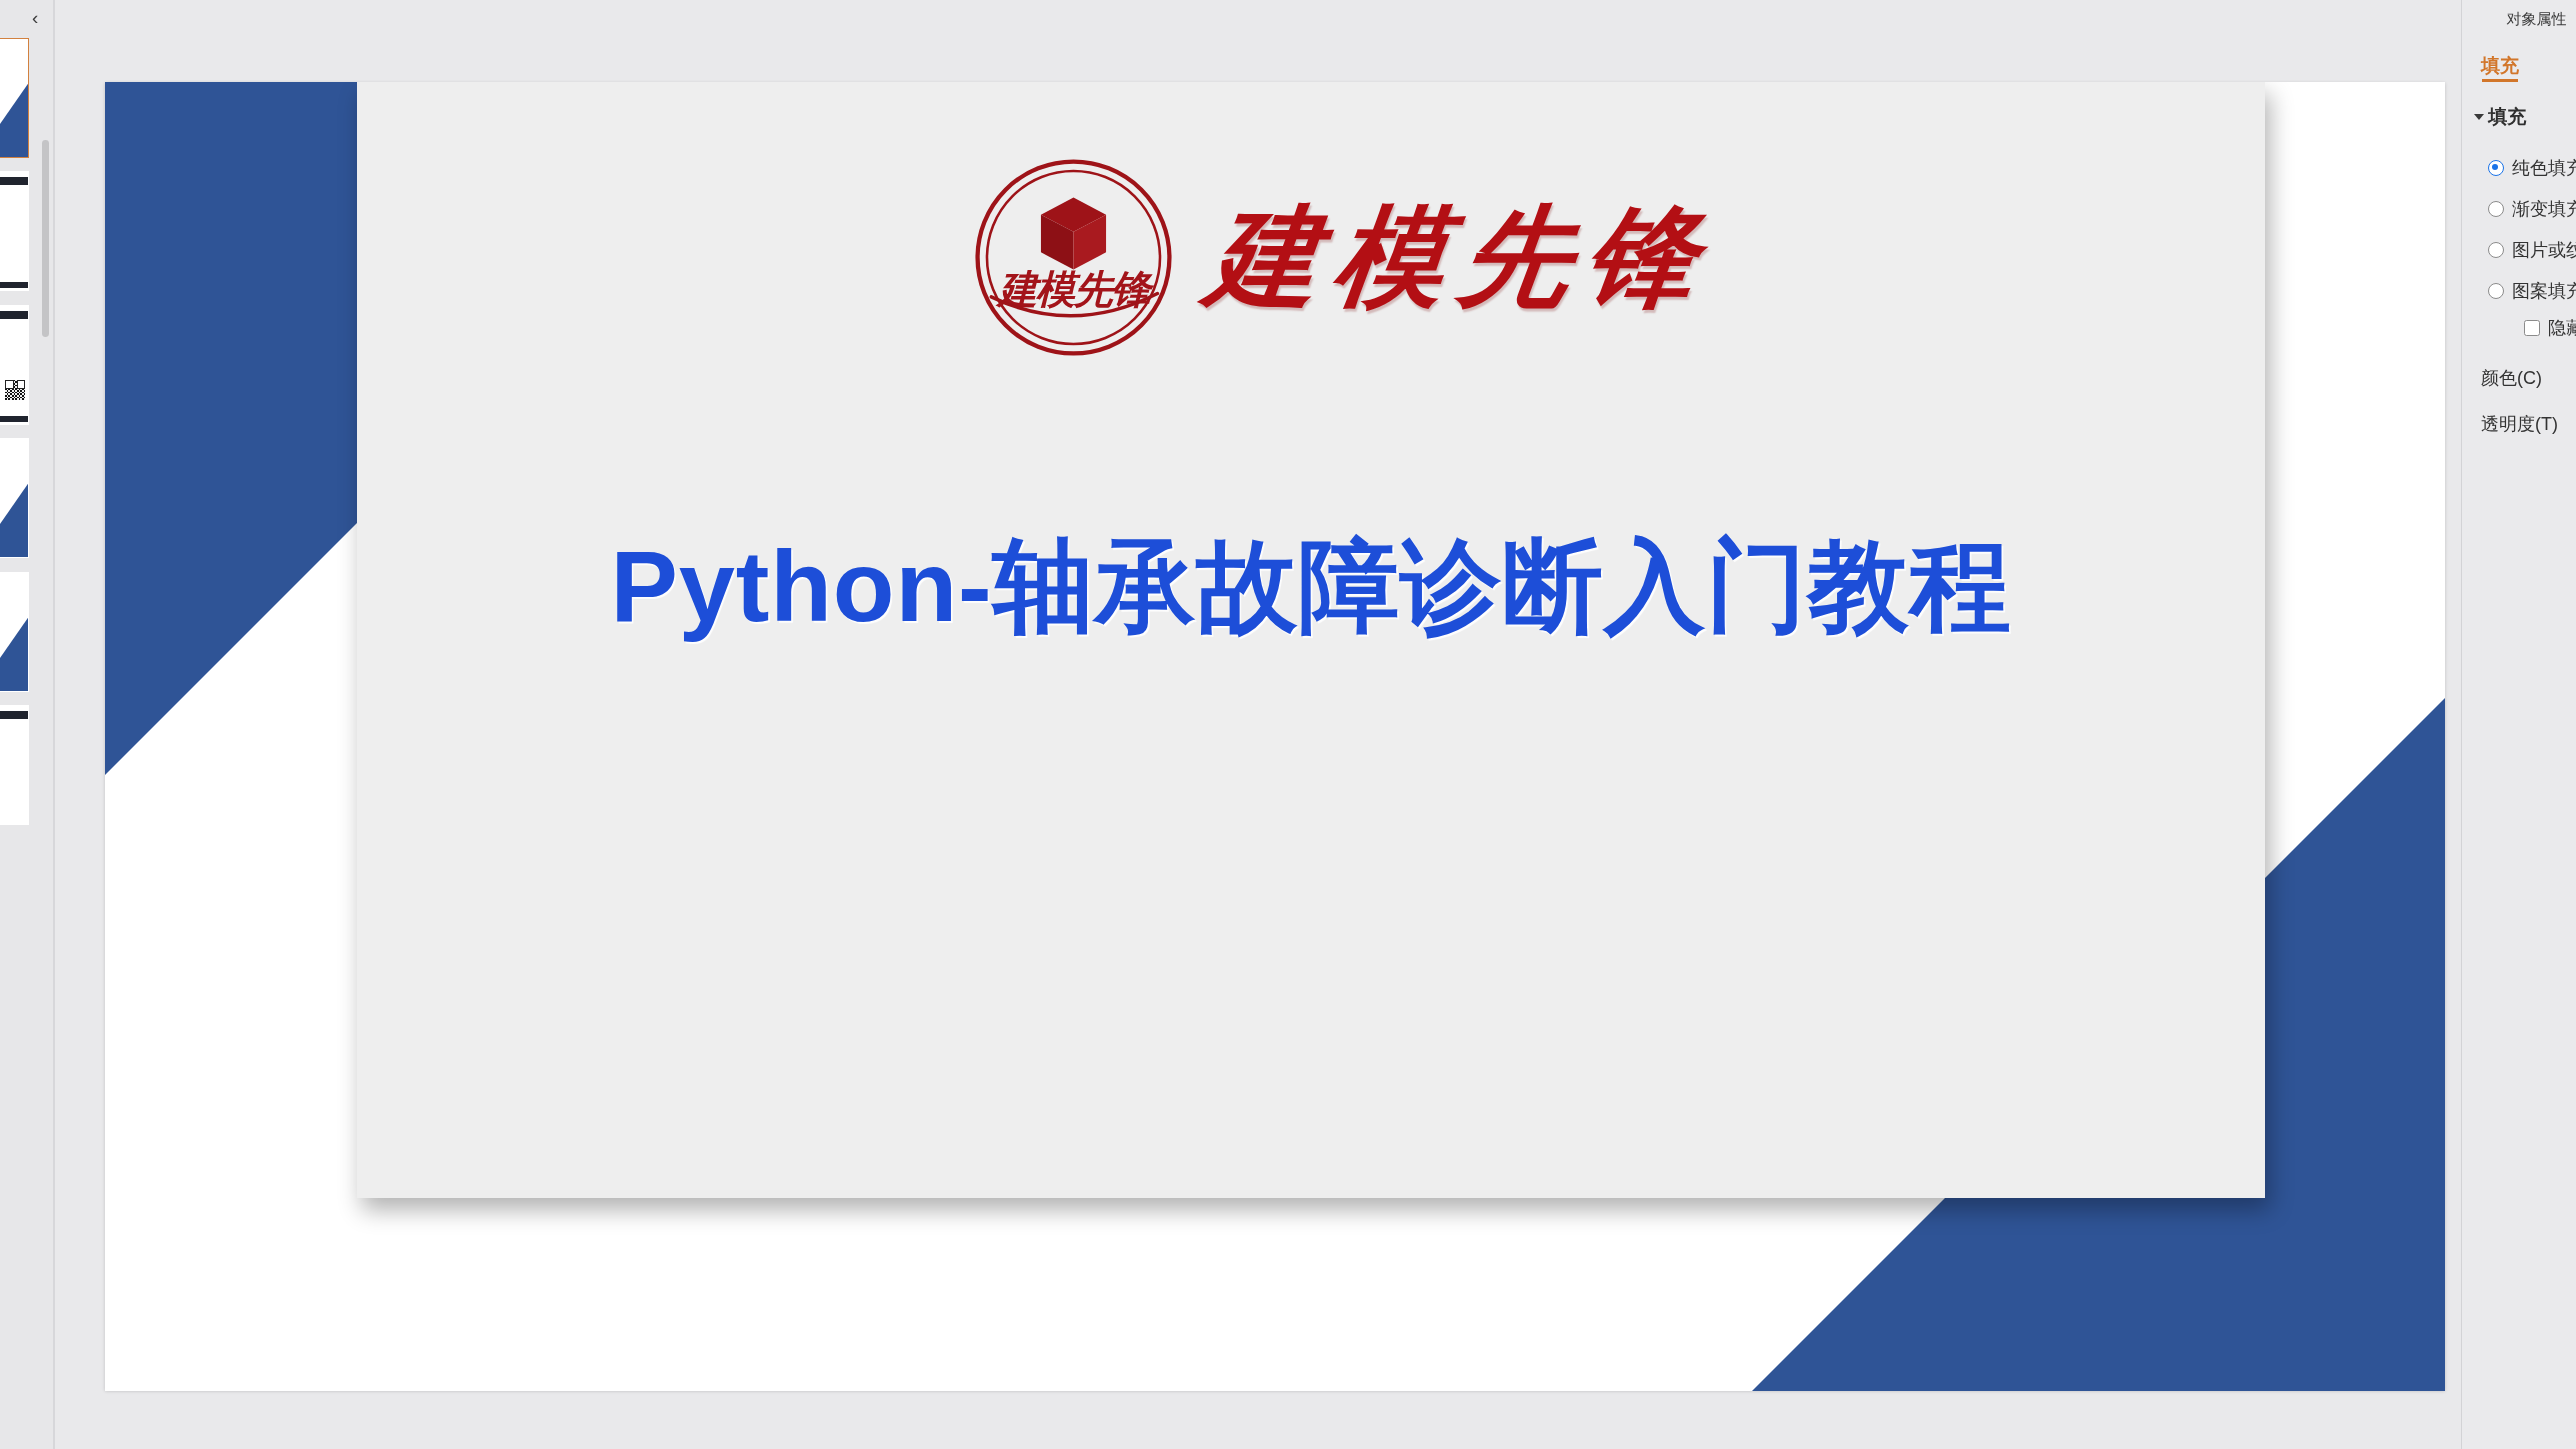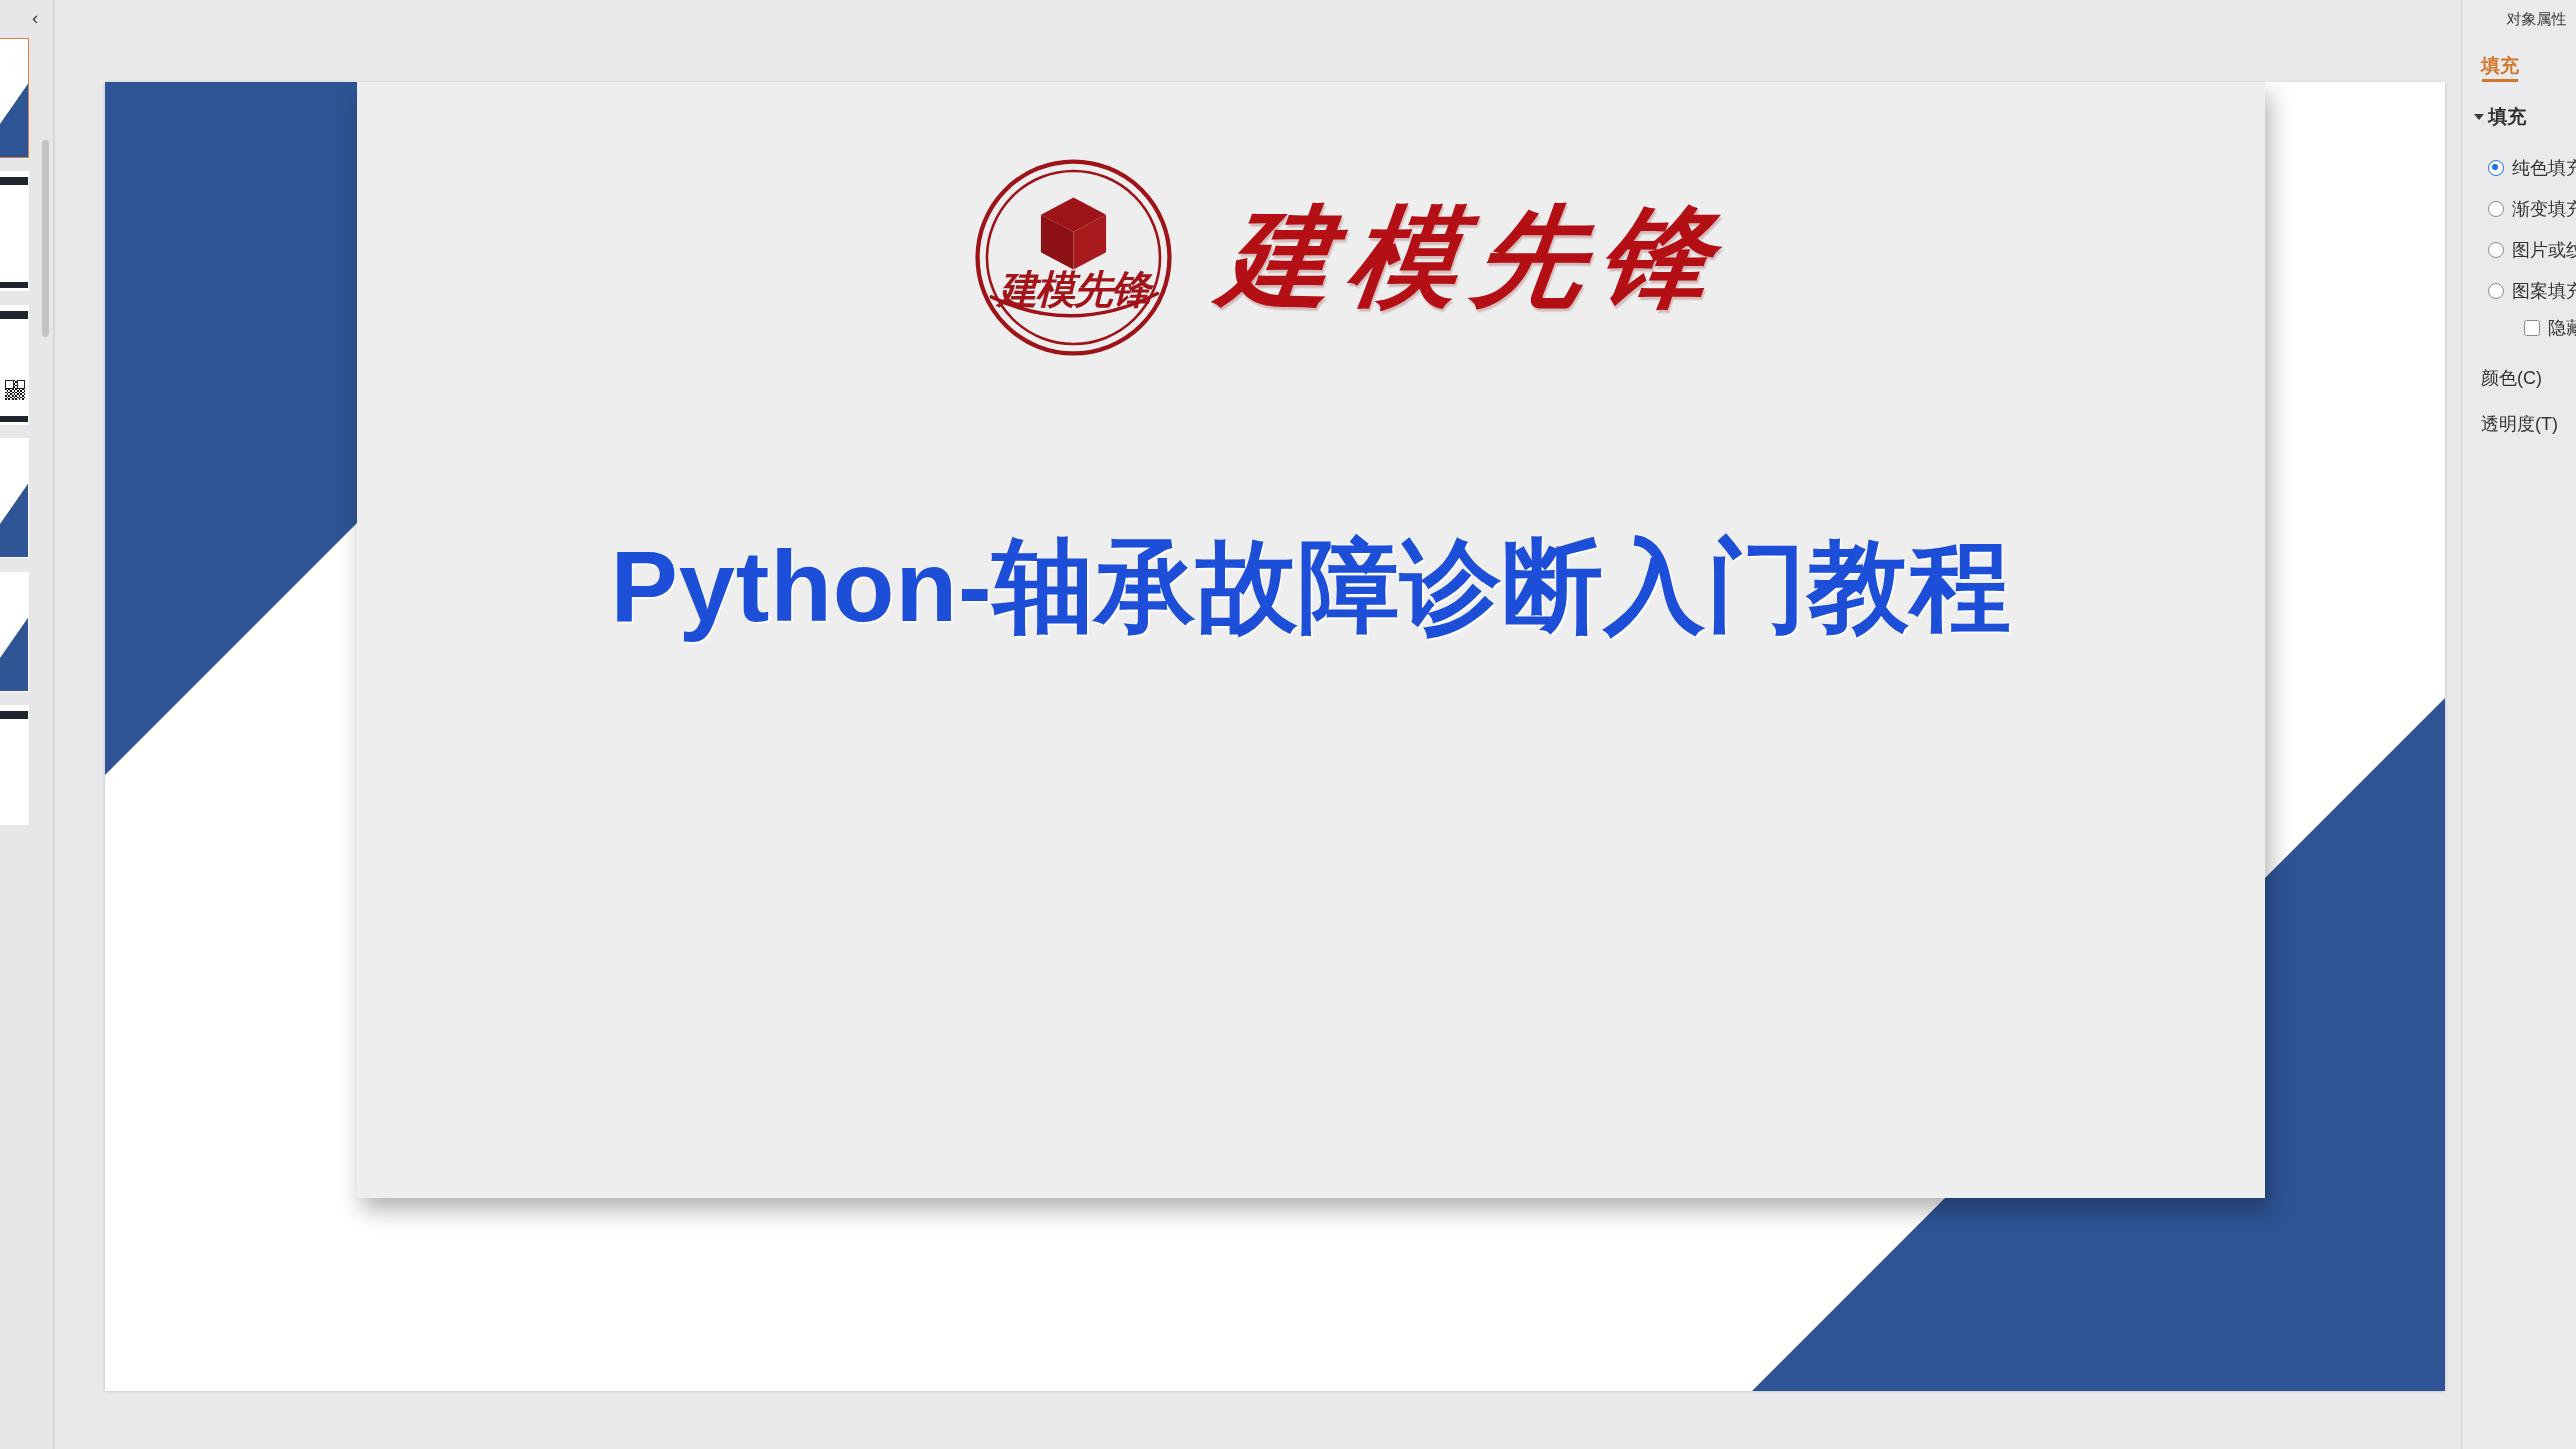--- a/index.html
+++ b/index.html
@@ -166,21 +166,21 @@
     box-shadow: 5.1px 12px 22px rgba(0,0,0,.30);
   }
 
   
   #logo-group {
     position: absolute;
     left: 864px; top: 68px;
     width: 898px; height: 214px;
     display: flex;
     align-items: center;
-    gap: 46px;
+    gap: 32px;
   }
   #logo-seal {
     position: relative;
     width: 209px; height: 209px;
     flex: 0 0 209px;
   }
   #logo-brand-calligraphy {
     font-family: "DejaVu Serif", serif;
     font-size: 110px;
     font-weight: 700;

